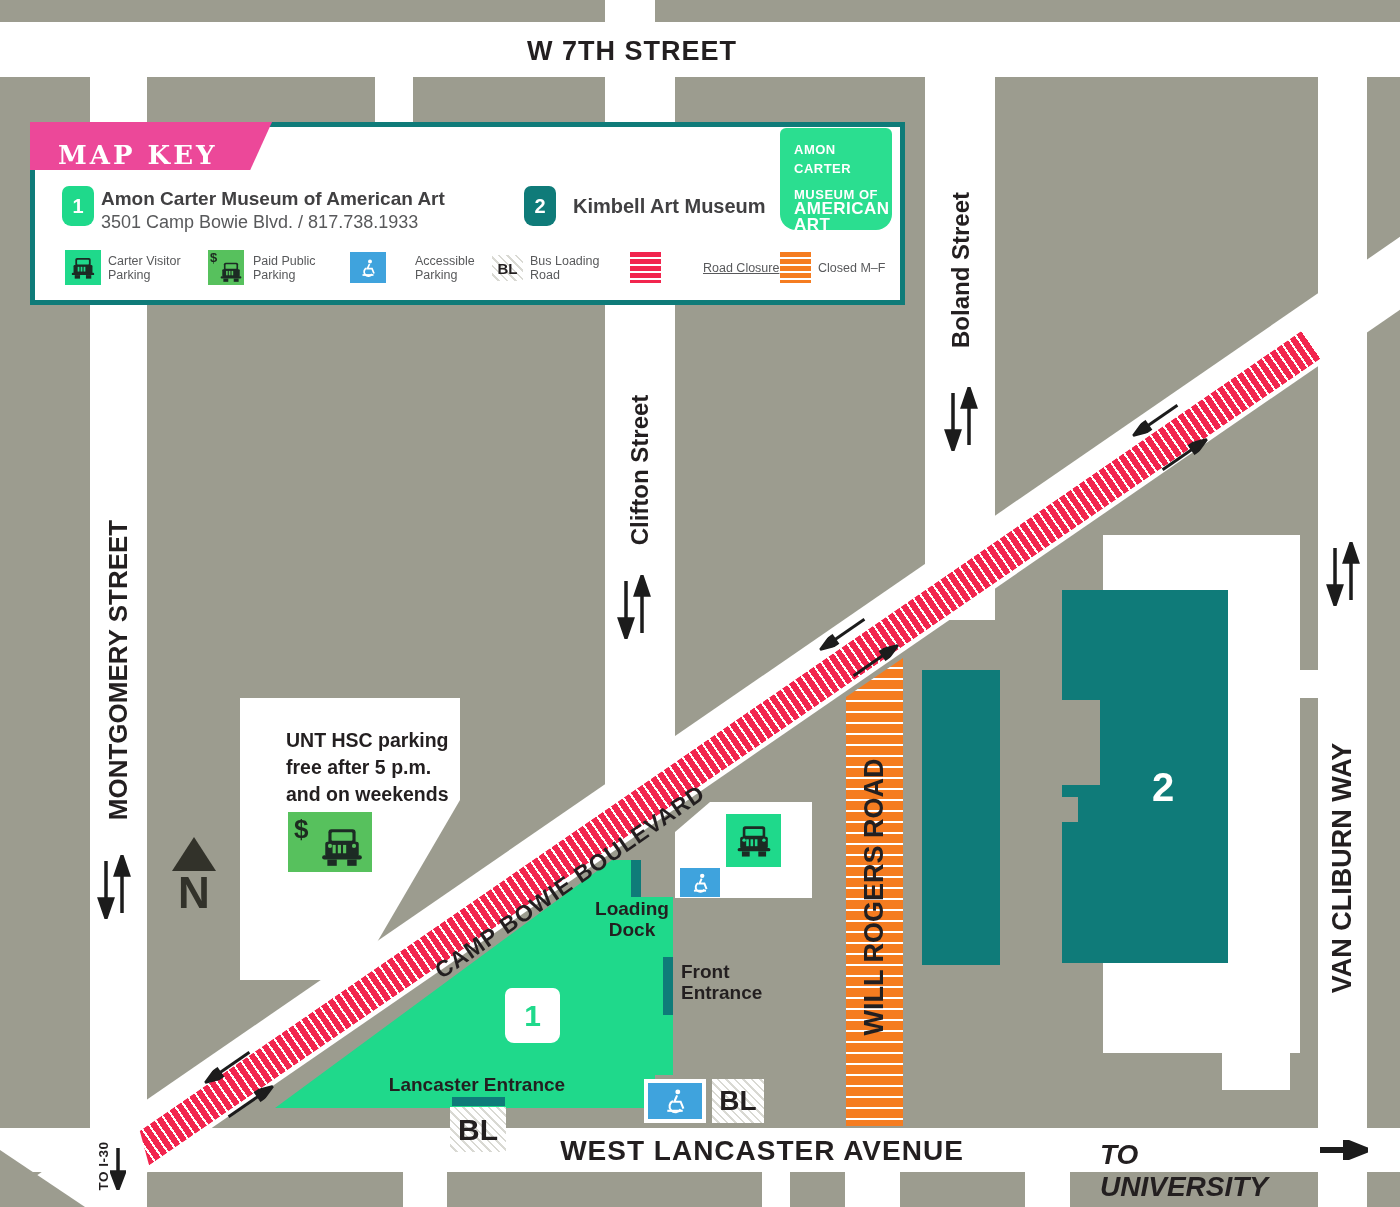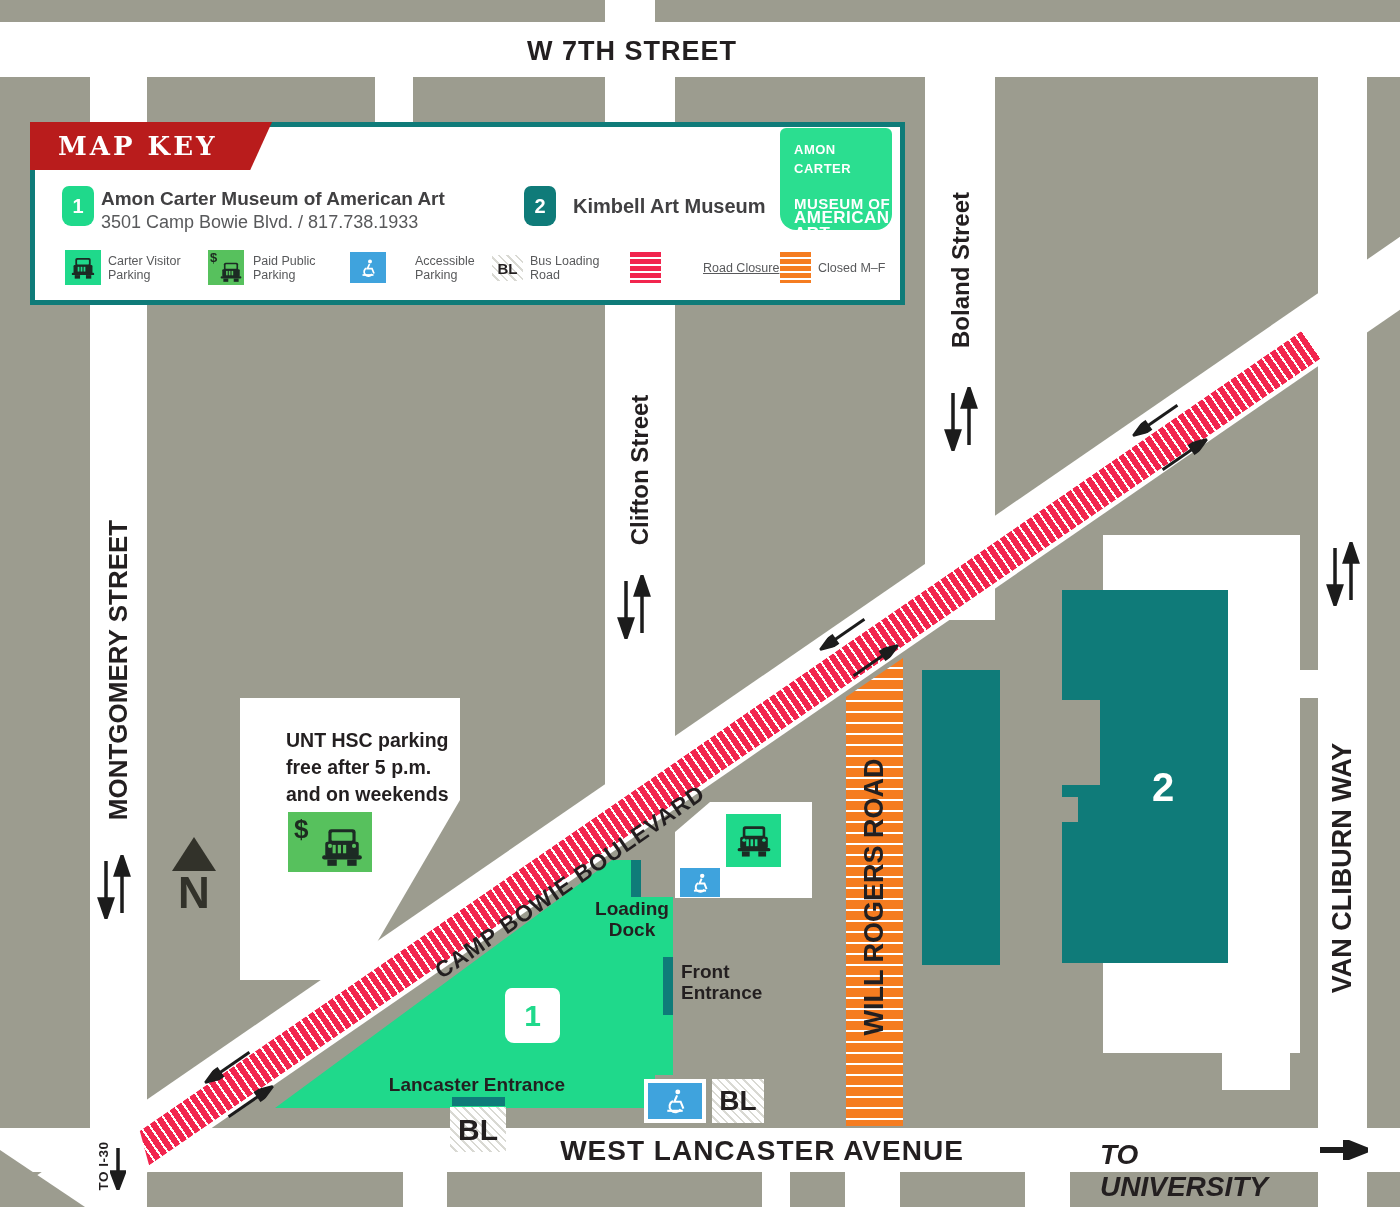--- a/index.html
+++ b/index.html
@@ -35,32 +35,32 @@
   .bl-badge{position:absolute;display:flex;align-items:center;justify-content:center;
             font-weight:bold;color:#231F20;
             background:repeating-linear-gradient(45deg,#FFFFFF 0 4px,#D9D9D3 4px 6px);}
   .blue-icon{background:#3FA3DD;display:flex;align-items:center;justify-content:center;}
   .green-icon{background:#1FD98B;display:flex;align-items:center;justify-content:center;}
   .paid-icon{background:#57C15D;position:relative;}
   .paid-icon .dollar{position:absolute;left:6px;top:2px;font-weight:bold;color:#1D2B20;}
   
   #map-key{position:absolute;left:30px;top:122px;width:875px;height:183px;background:#fff;
            border:5px solid #0F7B79;box-sizing:border-box;z-index:50;}
-  #key-banner{position:absolute;left:-5px;top:-5px;width:242px;height:48px;background:#b91c1c;
-              clip-path:polygon(0 0,100% 0,91% 100%,0 100%);display:flex;align-items:center;}
+  #key-banner{position:absolute;left:-5px;top:-5px;width:242px;height:48px;background:#ec4899;
+              clip-path:polygon(0 0,100% 0,91% 100%,0 100%);display:flex;align-items:flex-end;}
   #key-banner span{font-family:"DejaVu Serif",serif;font-weight:bold;font-size:26px;color:#fff;
                    letter-spacing:3px;padding-left:28px;}
   .key-item-title{font-size:19px;font-weight:bold;color:#414042;}
   .key-item-sub{font-size:18px;color:#58595B;margin-top:2px;}
   .leg-label{font-size:12.5px;line-height:14px;color:#58595B;}
   #logo{position:absolute;left:745px;top:1px;width:112px;height:102px;background:#2BDE90;
         border-radius:6px 6px 16px 16px;color:#fff;font-weight:bold;padding:12px 0 0 14px;
         box-sizing:border-box;letter-spacing:0.5px;}
   .logo-big{font-size:13px;line-height:19px;}
-  .logo-small{font-size:15px;line-height:12px;margin-top:20px;}
+  .logo-small{font-size:13px;line-height:12px;margin-top:11px;}
   .logo-mid{font-size:17px;line-height:16px;}
   svg{display:block;}
 </style>
 </head>
 <body>
 
 <div id="map">
 
   <div class="road" style="left:0;top:22px;width:1400px;height:55px;"></div>
   <div class="road" style="left:90px;top:77px;width:57px;height:1130px;"></div>

